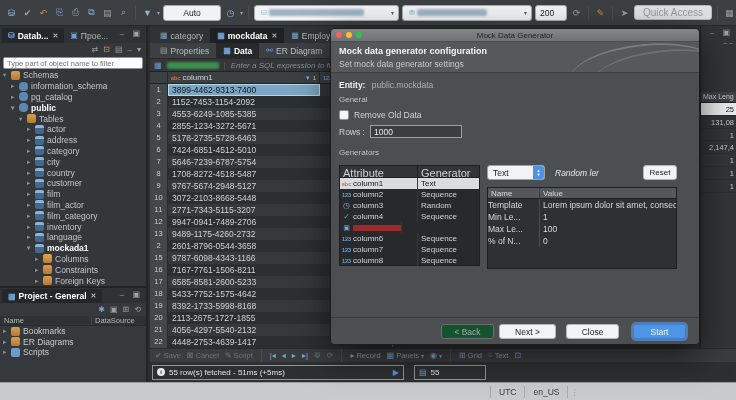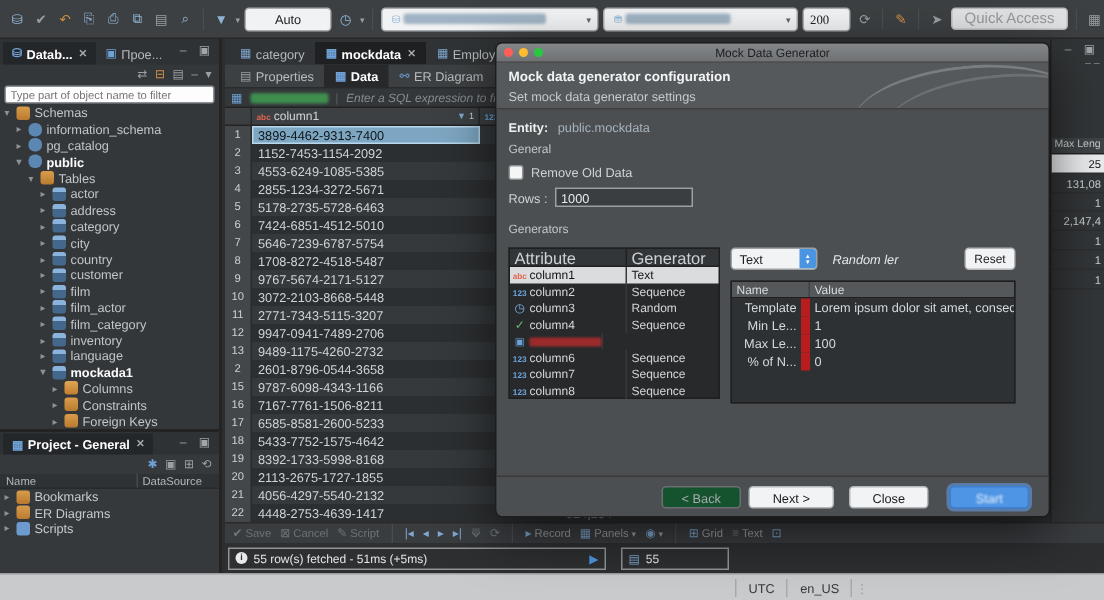--- a/index.html
+++ b/index.html
@@ -139,21 +139,21 @@
   .spin{width:11px;height:100%;background:#4b94e2;display:flex;flex-direction:column;align-items:center;justify-content:center;color:#fff;font-size:4px;line-height:4px;flex:none}
   .gen-desc{position:absolute;left:224px;top:139px;font-style:italic;color:#e4e7e9;font-size:8.5px}
   .btn{display:flex;align-items:center;justify-content:center;height:15px;border-radius:3px;font-size:8.5px}
   .btn-white{background:#f2f3f4;color:#1b1c1d;border:1px solid #b3b7ba}
   .reset-btn{position:absolute;left:312px;top:136px;width:34px;font-size:8px}
   .prop-table{position:absolute;left:156px;top:158px;width:190px;height:82px;border:1px solid #1f1f1f;background:#2e3134;overflow:hidden}
   .pt-head{display:flex;height:11px;background:#54585b;border-bottom:1px solid #1f1f1f;font-size:8px;color:#d7dadc}
   .pt-head .h1{width:52px;padding:1px 0 0 3px;border-right:1px solid #3f4346}
   .pt-head .h2{flex:1;padding:1px 0 0 3px}
   .prop-row{display:flex;height:12px;font-size:8.5px;color:#d6d9db}
-  .prop-row .pn{width:52px;text-align:right;padding:1px 3px 0 0;border-right:6px solid #b91c1c;flex:none}
+  .prop-row .pn{width:52px;padding:1px 3px 0 0;border-right:1px solid #b91c1c;flex:none}
   .prop-row .pv{flex:1;padding:1px 0 0 3px;white-space:nowrap;overflow:hidden}
   .dlg-info{position:absolute;left:8px;top:246px;right:6px;display:flex;gap:5px;font-size:8px;color:#dfe2e4;align-items:flex-start}
   .dlg-buttons{position:absolute;left:0;right:0;bottom:0;height:27px;background:#4b4f52;border-top:1px solid #3a3a3a}
   .btn-back{position:absolute;left:110px;top:6px;width:53px;background:#14532d;color:#a6aaad;border:1px solid #6b6f72}
   .btn-next{position:absolute;left:168px;top:6px;width:57px}
   .btn-close{position:absolute;left:235px;top:6px;width:53px}
   .btn-start{position:absolute;left:302px;top:6px;width:53px;background:#4f95e5;border:1px solid #3d7fd0;box-shadow:0 0 0 2px rgba(100,160,240,.55)}
   .btn-start span{color:#eef5fd;filter:blur(.7px)}
 </style>
 </head>
@@ -180,21 +180,21 @@
   <div class="wcombo" style="width:145px">
       <span class="tbi" style="width:10px;font-size:7px">⛁</span>
       <span class="redact" style="width:95px"></span>
       <span class="dn">▾</span>
     </div>
   <div class="wcombo" style="width:130px">
       <span class="tbi" style="width:10px;font-size:7px">⛃</span>
       <span class="redact" style="width:70px"></span>
       <span class="dn">▾</span>
     </div>
-  <input class="wcombo" style="width: 32px; font-family: Liberation Serif, serif;" value="200">
+  <input class="wcombo" style="width: 32px;" value="200">
   <span class="tbi gray">⟳</span>
   <span class="vsep"></span>
   <span class="tbi orange">✎</span>
   <span class="vsep"></span>
   <span class="tbi gray">➤</span>
   <div class="qa">
       <span>Quick Access</span>
     </div>
   <span class="vsep"></span>
   <span class="tbi gray">▦</span>
@@ -487,21 +487,21 @@
       </div>
 
       <div class="grow">
         <span class="num">8</span>
         <span class="c1">1708-8272-4518-5487</span>
         <span class="c2">501,048</span>
       </div>
 
       <div class="grow">
         <span class="num">9</span>
-        <span class="c1">9767-5674-2171-5127</span>
+        <span class="c1">9767-5674-2948-5127</span>
         <span class="c2">466,365</span>
       </div>
 
       <div class="grow">
         <span class="num">10</span>
         <span class="c1">3072-2103-8668-5448</span>
         <span class="c2">270,578</span>
       </div>
 
       <div class="grow">

